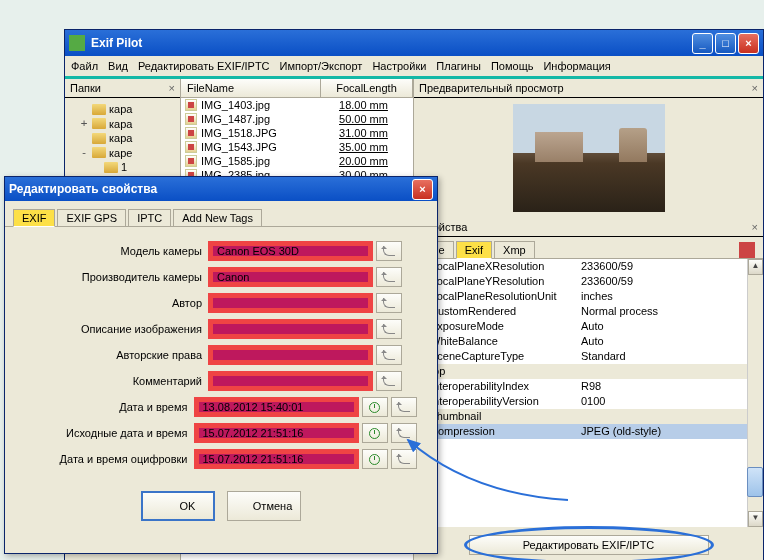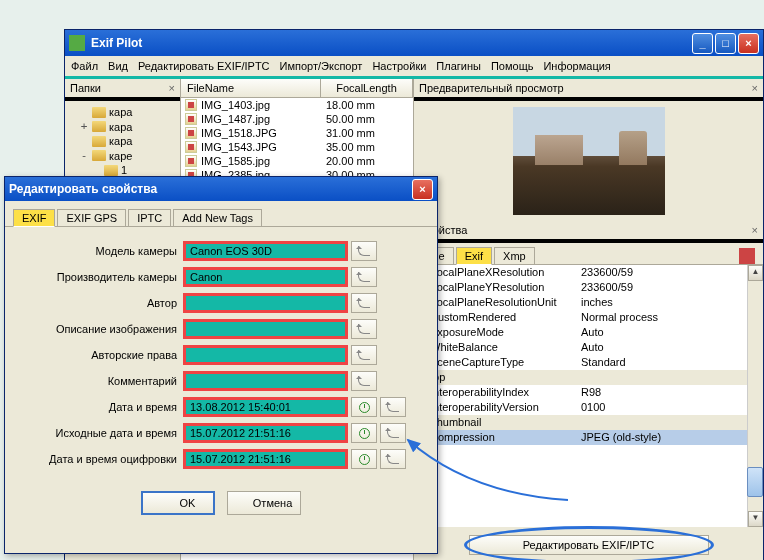--- a/index.html
+++ b/index.html
@@ -11,36 +11,36 @@
 .titlebar .app-icon { width: 16px; height: 16px; background: #5a4; margin-right: 6px; display: inline-block; }
 .titlebar .title { flex: 1; font-weight: bold; font-size: 12px; }
 .win-btn { width: 21px; height: 21px; margin-left: 2px; background: linear-gradient(#4f8ee0,#1659c0); border: 1px solid #fff; border-radius: 3px; color: #fff; display: flex; align-items: center; justify-content: center; font-weight: bold; cursor: pointer; }
 .win-btn.close { background: linear-gradient(#e87060,#c83020); }
 
 .menubar { background: #ece9d8; padding: 4px 6px; border-bottom: 3px solid #14b8a6; }
 .menubar span { margin-right: 10px; cursor: pointer; }
 
 .main-body { display: flex; height: calc(100% - 48px); }
 .left-pane { width: 116px; background: #ece9d8; border-right: 1px solid #aca899; }
-.pane-header { background: #ece9d8; padding: 3px 5px; border-bottom: 4px solid #000000; display: flex; justify-content: space-between; align-items: center; }
+.pane-header { background: #ece9d8; padding: 3px 5px; border-bottom: 1px solid #000000; display: flex; justify-content: space-between; align-items: center; }
 .pane-header .x { color: #666; cursor: pointer; }
 .tree { padding: 4px 2px; }
 .tree-row { display: flex; align-items: center; padding: 1px 0; white-space: nowrap; overflow: hidden; }
 .tree-row .toggle { width: 10px; text-align: center; font-family: monospace; color: #555; }
 .folder-icon { width: 14px; height: 11px; background: linear-gradient(#f3d87a,#d8a838); border-radius: 1px; margin: 0 3px; display: inline-block; }
 
 .center-pane { width: 233px; display: flex; flex-direction: column; border-right: 1px solid #aca899; }
 .table-head { display: flex; background: #ece9d8; border-bottom: 1px solid #aca899; }
 .table-head div { padding: 3px 6px; border-right: 1px solid #aca899; background: linear-gradient(#fdfdfa,#ece9d8); }
 .th-name { width: 140px; } .th-fl { flex: 1; text-align: center; }
 .file-rows { background: #fff; flex: 1; overflow: hidden; }
 .file-row { display: flex; padding: 1px 4px; align-items: center; }
 .file-ico { width: 12px; height: 12px; background: linear-gradient(#fff,#e5d090); border: 1px solid #cc9; margin-right: 4px; position: relative; }
 .file-ico:before { content:''; position:absolute; left:2px; top:2px; width:6px; height:6px; background:#c44; }
-.file-row .fn { width: 125px; } .file-row .fl { flex: 1; text-align: left; padding-right: 8px; }
+.file-row .fn { width: 125px; } .file-row .fl { flex: 1; text-align: center; padding-right: 8px; text-decoration: underline; }
 
 .right-pane { flex: 1; display: flex; flex-direction: column; }
 .preview { background: #ece9d8; text-align: center; padding: 6px; }
 .preview-img { width: 152px; height: 108px; margin: 0 auto; display: block; background: linear-gradient(#c8d7e3 0%, #c8d7e3 45%, #614e3b 45%, #4a3825 55%, #2a2218 100%); position: relative; }
 .preview-img:after { content:''; position:absolute; left:22px; top:28px; width:48px; height:30px; background:linear-gradient(#bba590,#998068); }
 .preview-img:before { content:''; position:absolute; right:18px; top:24px; width:28px; height:34px; background:linear-gradient(#b5a088,#93795f); border-radius:3px 3px 0 0; }
 
 .props { flex: 1; display: flex; flex-direction: column; }
 .tab-strip { padding: 4px 4px 0; display: flex; align-items: center; border-bottom: 1px solid #aca899; }
 .tab { padding: 2px 8px; border: 1px solid #aca899; border-bottom: none; background: #ece9d8; margin-right: 2px; cursor: pointer; }
@@ -62,30 +62,30 @@
 .edit-btn { width: 240px; margin: 0 auto; padding: 3px; background: linear-gradient(#fdfdfa,#ece9d8); border: 1px solid #aca899; cursor: pointer; position: relative; }
 .oval { position:absolute; left:50%; top:50%; width:250px; height:38px; border:3px solid #2a6fd8; border-radius:50%; transform:translate(-50%,-50%); pointer-events:none; }
 
 .statusbar { border-top:1px solid #aca899; padding:2px 8px; background:#ece9d8; text-align:center; }
 
 
 .dialog { position: absolute; left: 4px; top: 176px; width: 434px; height: 378px; background: #ece9d8; border: 1px solid #0a246a; z-index: 10; box-shadow: 2px 2px 6px rgba(0,0,0,.3); }
 .dialog .titlebar { height: 24px; }
 .dlg-tabs { display: flex; padding: 8px 8px 0; border-bottom: 1px solid #aca899; }
 .dlg-body { padding: 14px 10px 6px; }
-.fld { display: flex; align-items: center; margin-bottom: 6px; }
+.fld { display: flex; align-items: center; margin-bottom: 6px; justify-content: center; }
 .fld .lbl { width: 168px; text-align: right; padding-right: 6px; }
-.fld input { width: 165px; height: 20px; border: 3px solid #ef4444; padding: 0 4px; background:#14b8a6; }
+.fld input { width: 165px; height: 20px; border: 5px solid #ef4444; padding: 0 4px; background:#be185d; }
 .fld .sbtn { width: 26px; height: 20px; margin-left: 3px; background: linear-gradient(#fdfdfa,#ece9d8); border: 1px solid #aca899; display: flex; align-items: center; justify-content: center; cursor: pointer; }
 .clock { width: 11px; height: 11px; border: 1.3px solid #2a8a2a; border-radius: 50%; position: relative; }
 .clock:after { content:''; position:absolute; left:4px; top:1px; width:1px; height:4px; background:#2a8a2a; }
 .undo { width:12px; height:10px; border:1.5px solid #888; border-top:none; border-right:none; border-radius: 0 0 0 6px; position:relative; }
 .undo:after { content:''; position:absolute; left:-3px; top:-3px; border:3px solid transparent; border-bottom-color:#888; }
 .dlg-btns { text-align: center; padding: 10px; }
-.dlg-btns button { width: 74px; height: 24px; margin: 0 4px; background: linear-gradient(#fdfdfa,#ece9d8); border: 1px solid #aca899; cursor: pointer; padding-left: 18px; }
+.dlg-btns button { width: 74px; height: 30px; margin: 0 4px; background: linear-gradient(#fdfdfa,#ece9d8); border: 1px solid #aca899; cursor: pointer; padding-left: 18px; }
 .dlg-btns button.primary { border: 2px solid #3a74c8; }
 
 
 .arrow-svg { position:absolute; left:400px; top:434px; width:180px; height:80px; z-index:15; pointer-events:none; }
 </style>
 </head>
 <body>
 
 <div class="main-window">
   <div class="titlebar">

